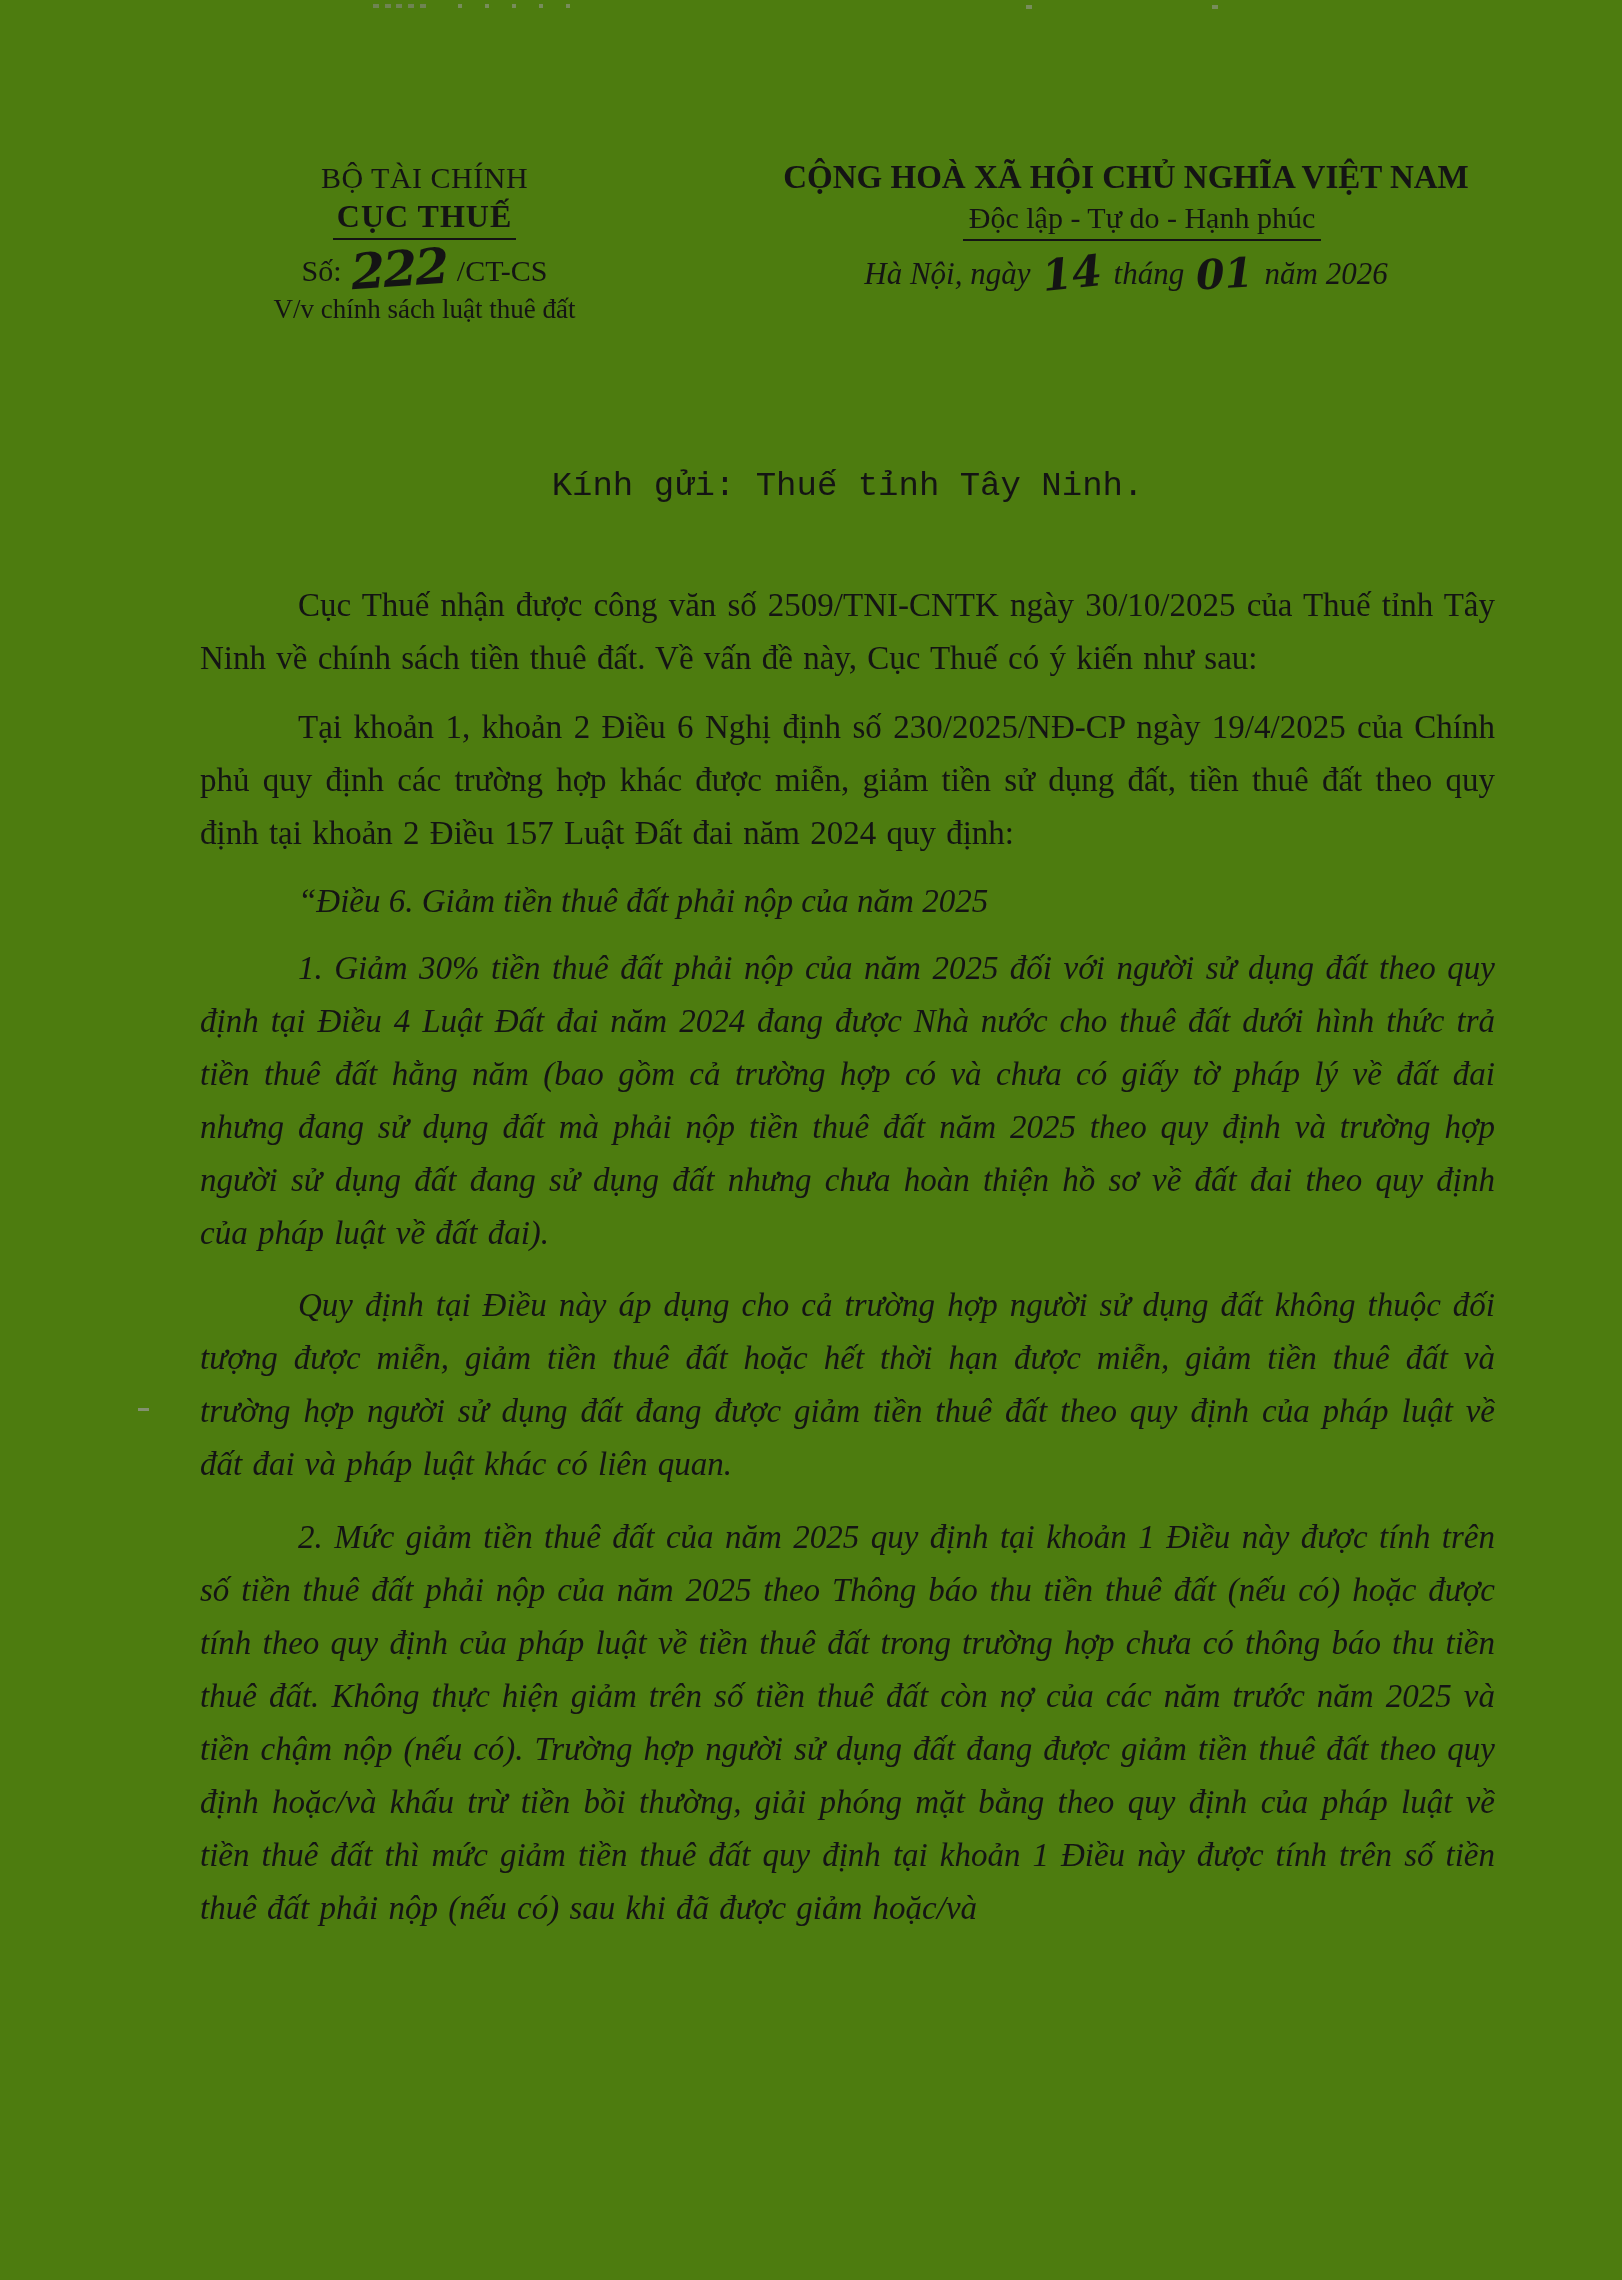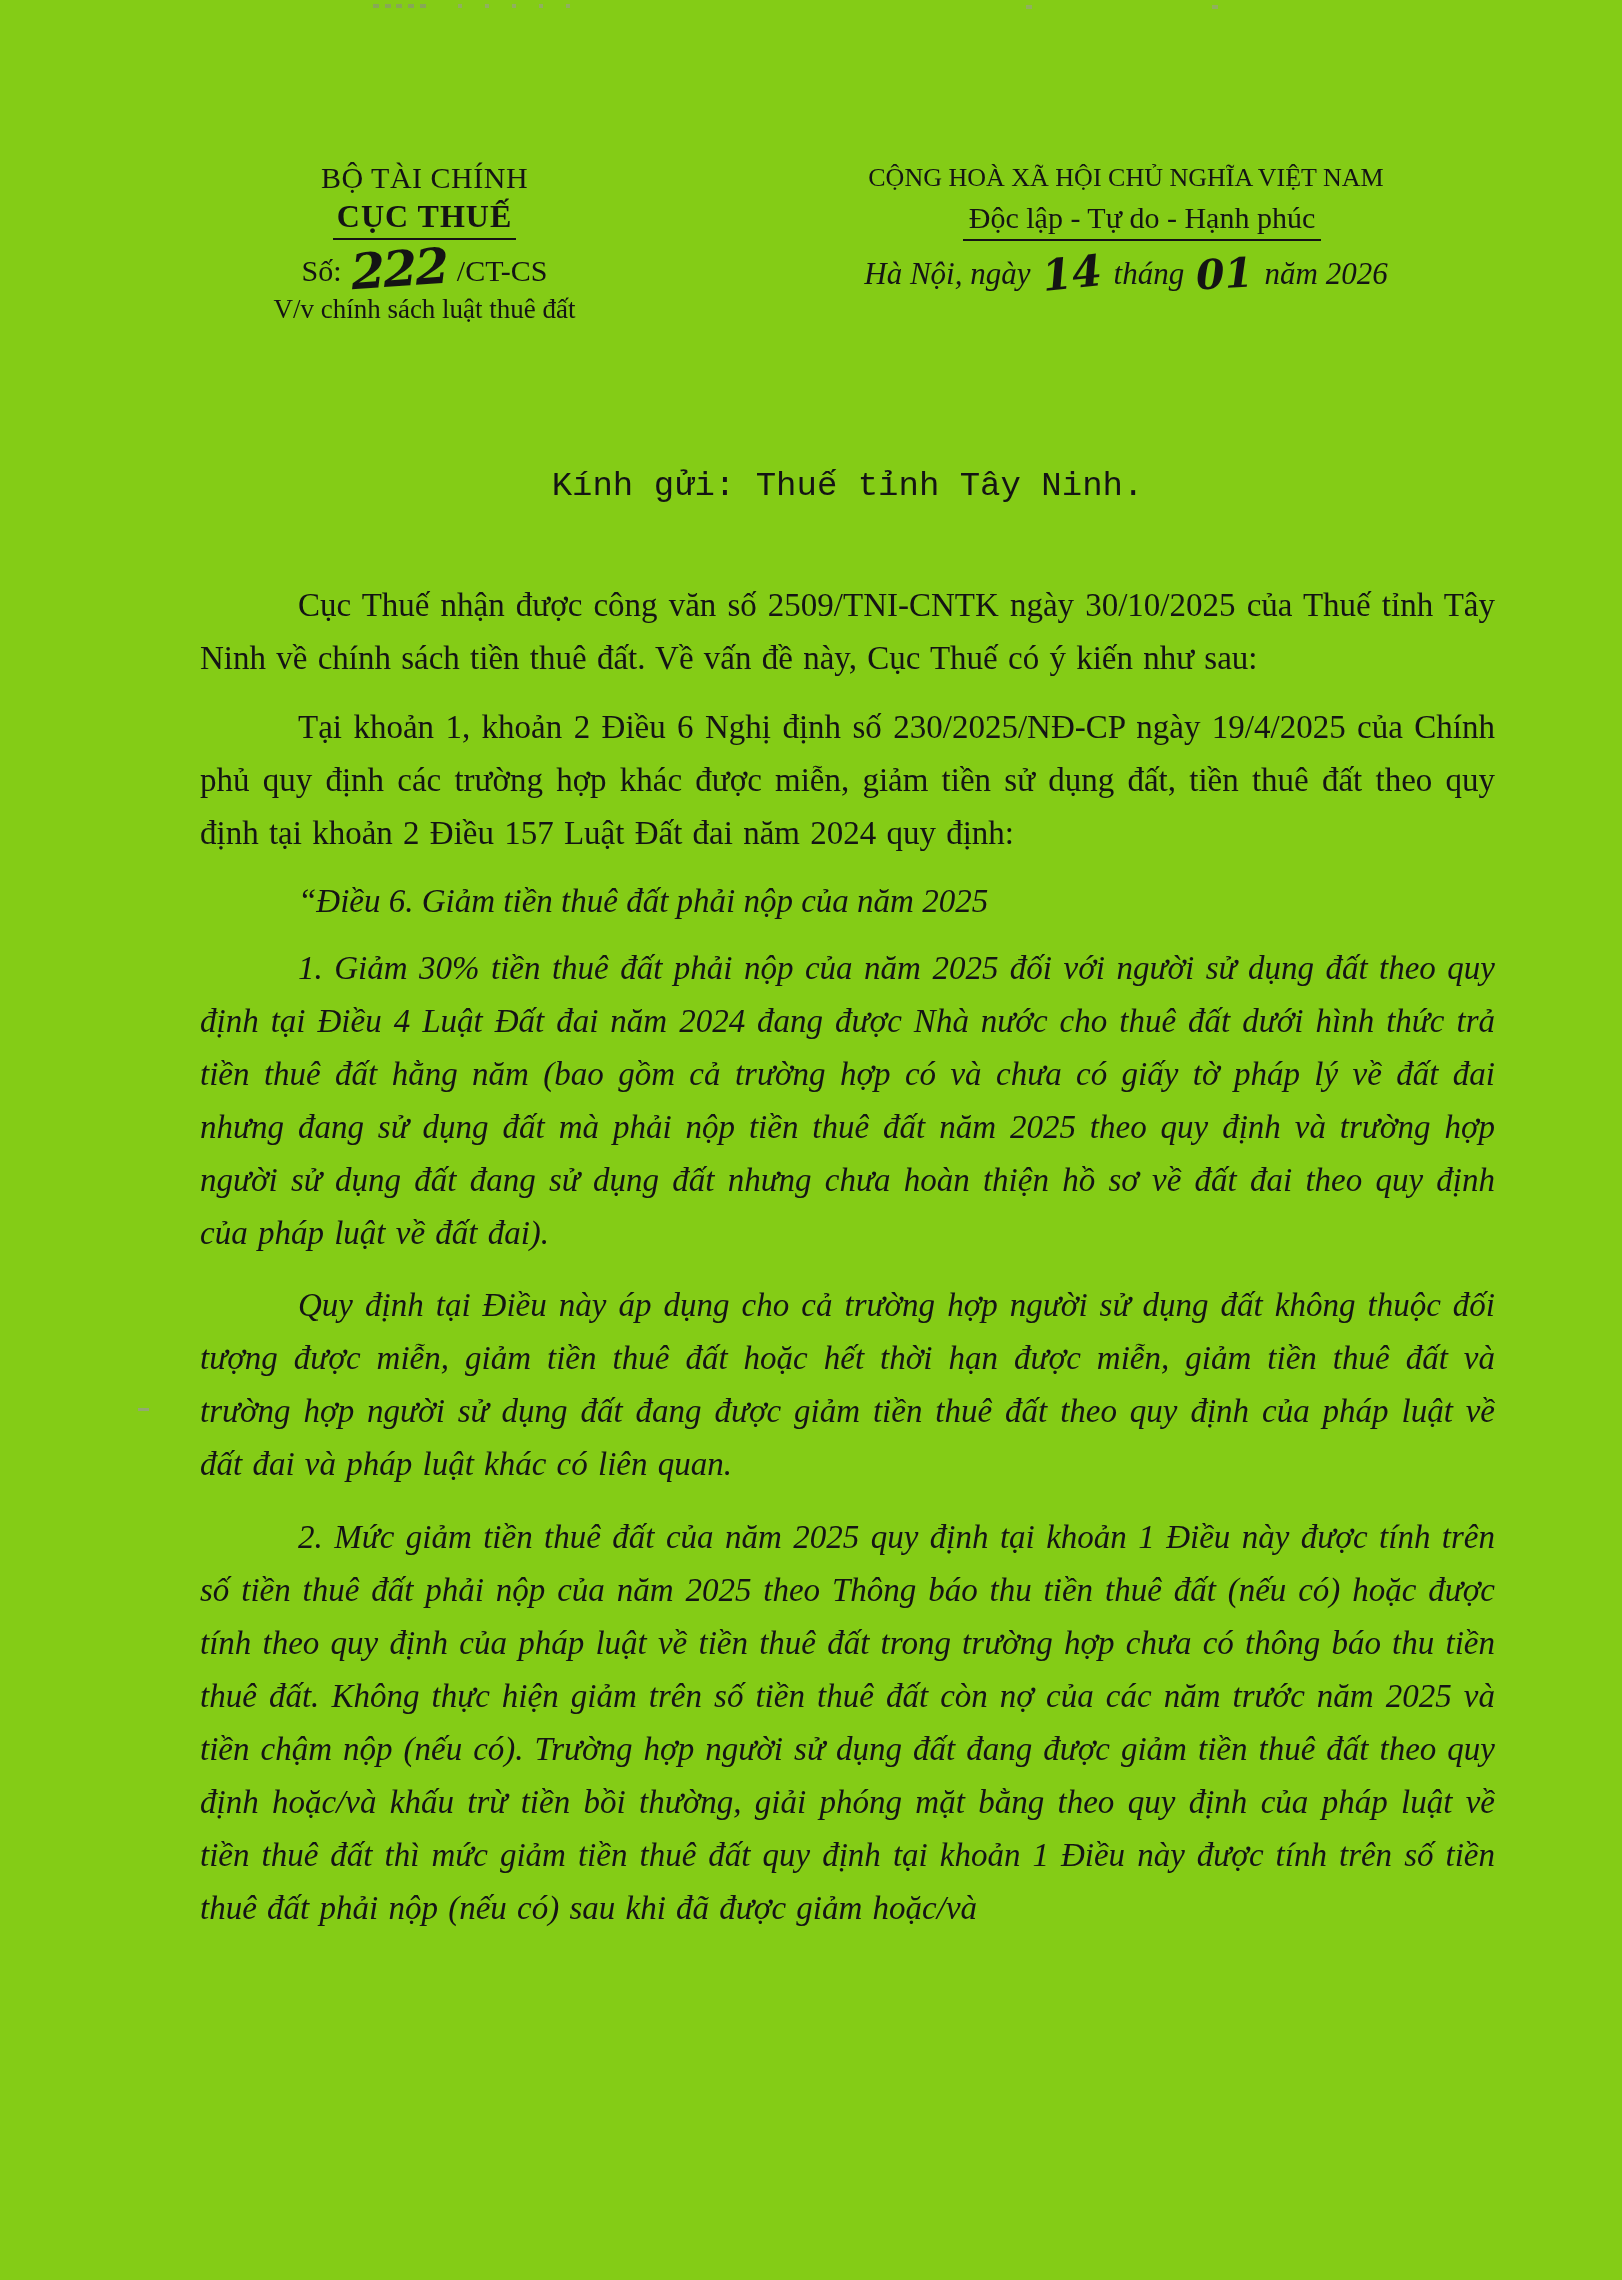--- a/index.html
+++ b/index.html
@@ -1,20 +1,20 @@
 <!DOCTYPE html>
 <html><head>
 <meta charset="utf-8">
 <style>
   html, body { margin: 0; padding: 0; background: #ffffff; }
   .page {
     position: relative;
     width: 1623px;
     height: 2280px;
-    background: #84cc16;
+    background: #4d7c0f;
     color: #141414;
     font-family: "Liberation Serif", serif;
     overflow: hidden;
   }
 
   
   .artifact { position: absolute; background: #9a9a9a; opacity: .55; }
   .a-top1 { left: 373px; top: 3.9px;  width: 57px; height: 3.9px;
             background: repeating-linear-gradient(90deg,#8a8a8a 0 5.9px,transparent 5.9px 11.7px); }
   .a-top2 { left: 458px; top: 3.9px;  width: 117px; height: 3.9px;
@@ -41,21 +41,21 @@
     font-family: "DejaVu Serif", serif;
     font-style: italic; font-weight: bold;
   }
   .hand-number { font-size: 49px; line-height: 19.5px; transform: rotate(-4deg); margin: 0 2px; vertical-align: -5.9px; letter-spacing: -2px; }
   .subject { margin-top: 5.9px; font-size: 27px; line-height: 33px; }
 
   .header-right {
     position: absolute; left: 741px; top: 158px; width: 770px;
     text-align: center;
   }
-  .motto1 { font-size: 26px; font-weight: normal; line-height: 39px; white-space: nowrap; }
+  .motto1 { font-size: 33px; font-weight: bold; line-height: 39px; white-space: nowrap; }
   .motto2 { margin-top: 3.9px; }
   .motto2 span {
     display: inline-block; font-size: 30px; font-weight: normal;
     padding: 0 5.9px 4.9px 5.9px; border-bottom: 2.9px solid #141414; line-height: 33px; margin-left: 32px;
   }
   .date-line { margin-top: 15.6px; font-size: 31px; font-style: italic; white-space: nowrap; }
   .hand-day   { font-size: 43px; line-height: 19.5px; transform: rotate(-6deg); vertical-align: -3.9px; margin: 0 3.9px; }
   .hand-month { font-size: 41px; line-height: 19.5px; transform: rotate(-3deg); vertical-align: -3.9px; margin: 0 3.9px; }
 
   

